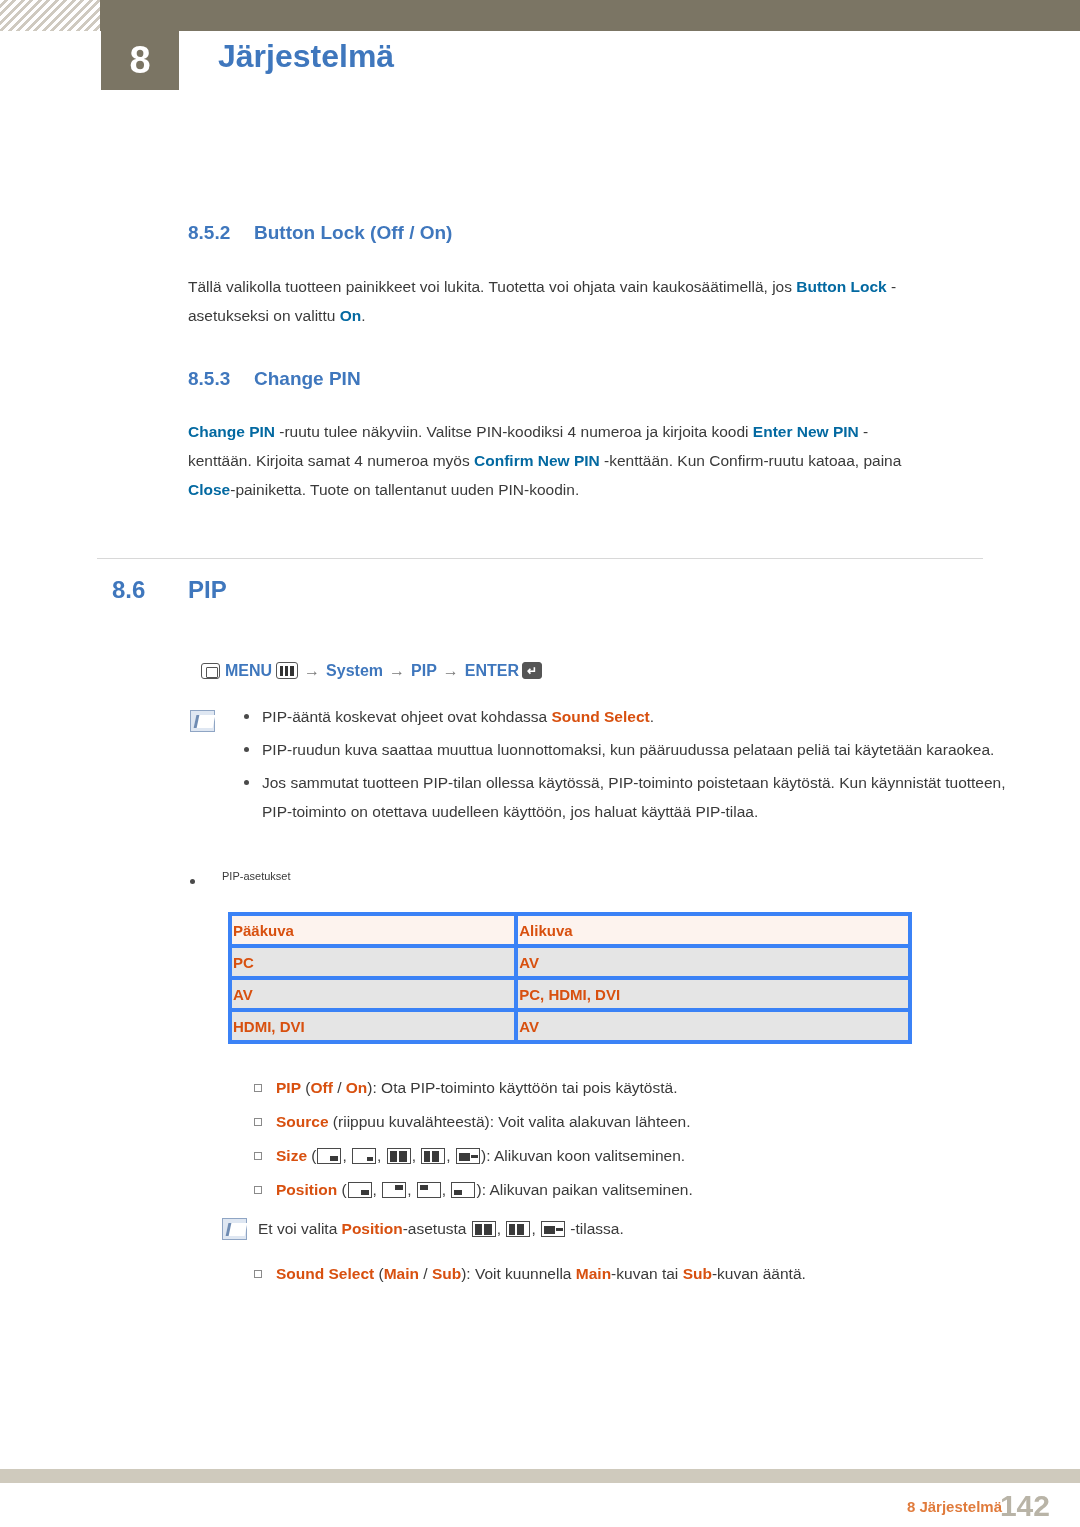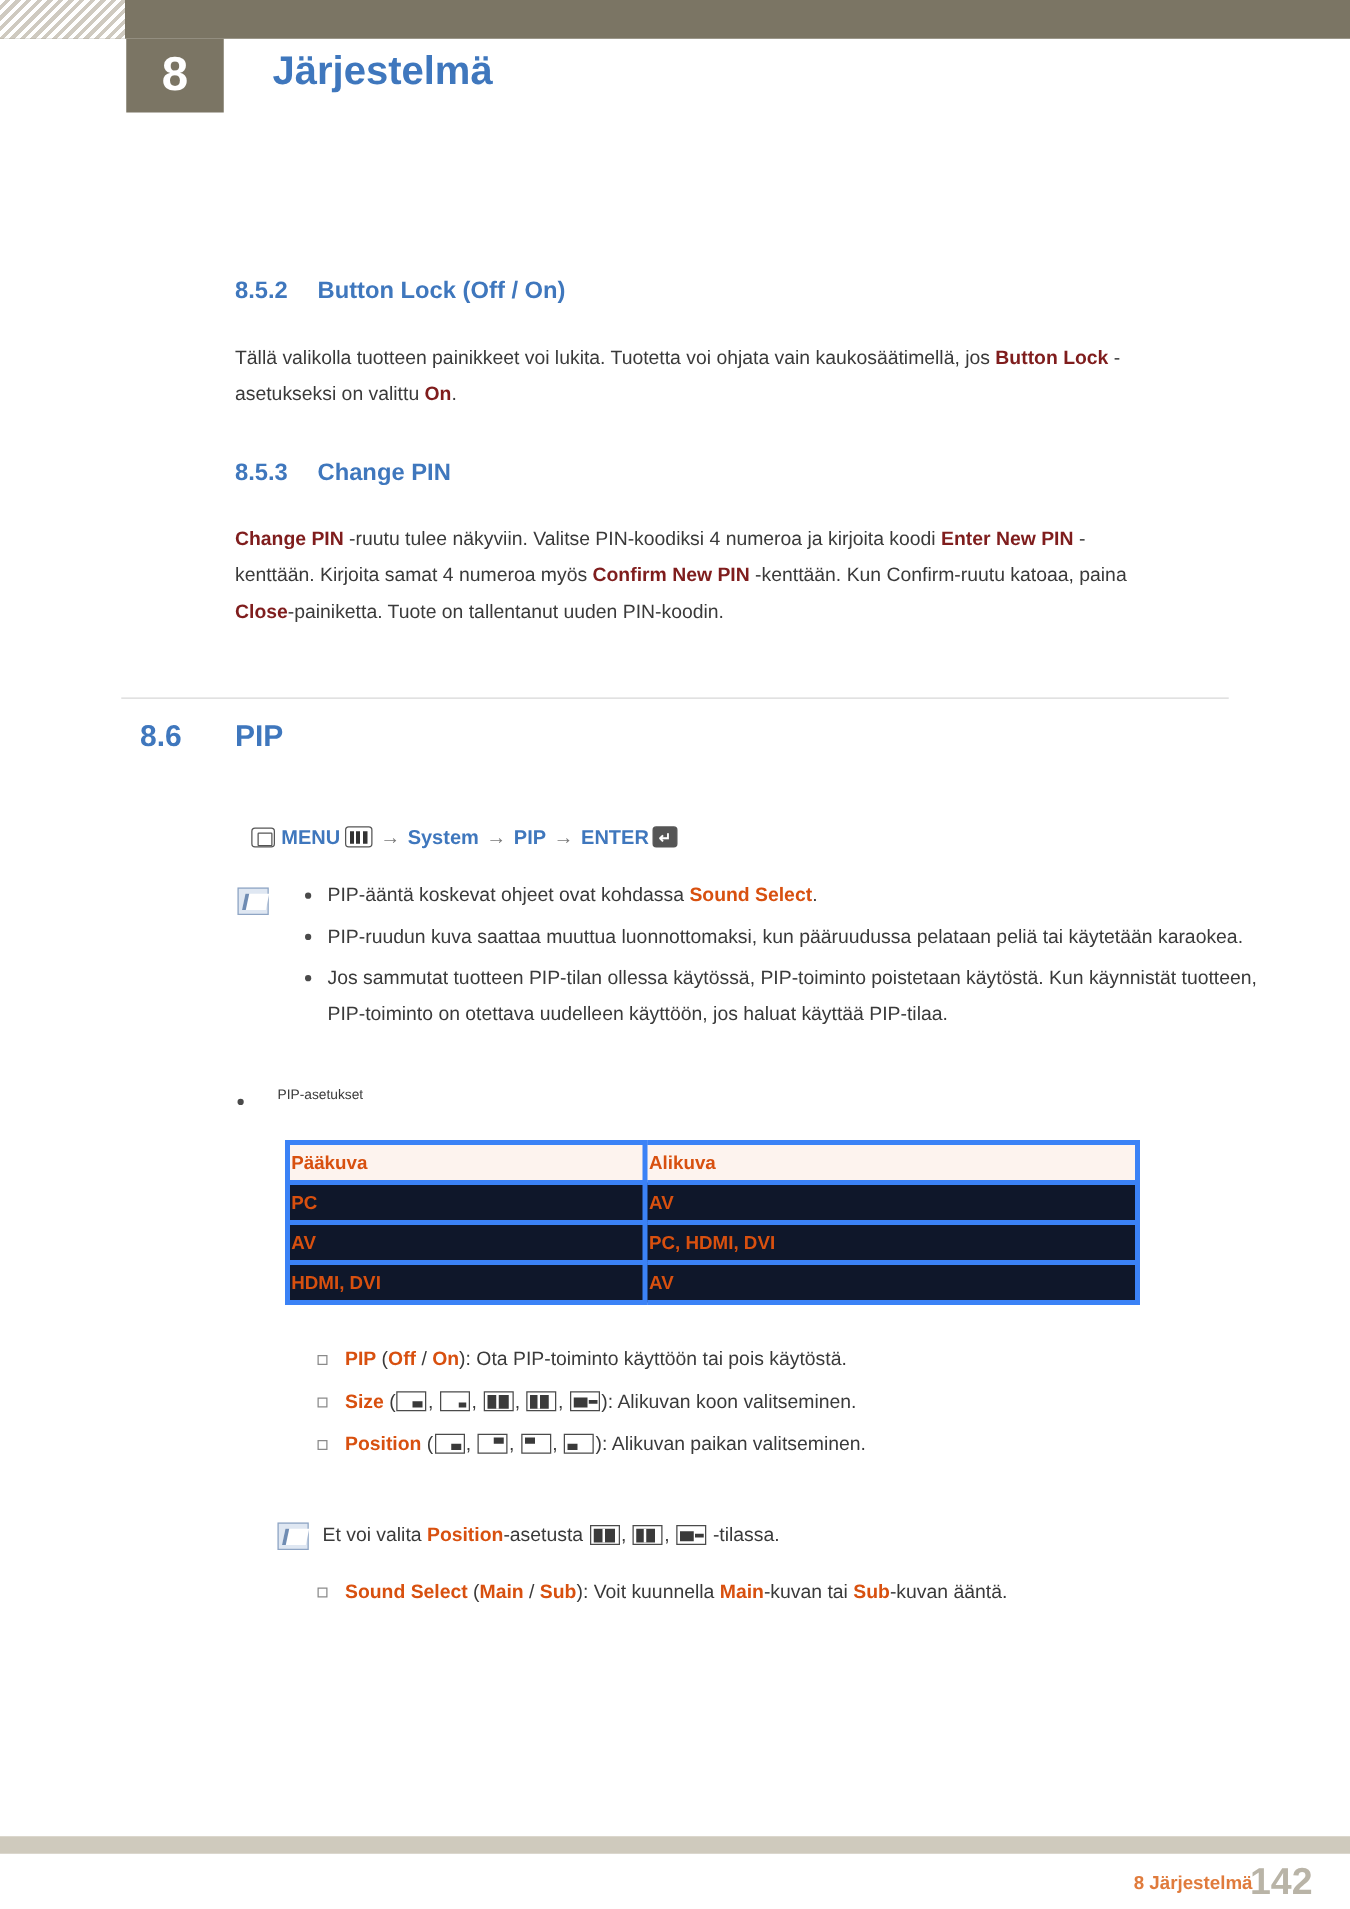--- a/index.html
+++ b/index.html
@@ -73,21 +73,21 @@
     position: absolute;
   }
   .h3 .num { display: inline-block; width: 66px; }
 
   .para {
     position: absolute;
     font-size: 15.5px;
     line-height: 29px;
     color: #3a3a3a;
   }
-  .para b { color: #7f1d1d; font-weight: bold; }
+  .para b { color: #0369a1; font-weight: bold; }
 
   .h2-wrap {
     position: absolute;
     left: 0;
     width: 1080px;
   }
   .h2-rule {
     position: absolute;
     left: 97px;
     width: 886px;
@@ -231,21 +231,21 @@
   table.pip-table td {
     border: 4px solid #3b82f6;
     text-align: left;
     height: 32px;
     font-weight: bold;
     color: #d8500f;
   }
   table.pip-table th {
     background: #fdf3ee;
   }
-  table.pip-table td { background: #0f172a; }
+  table.pip-table td { background: #e5e5e5; }
 
   
   .deflist {
     position: absolute;
     left: 248px;
     width: 800px;
   }
   .defitem {
     position: relative;
     font-size: 15.5px;
@@ -407,20 +407,23 @@
       </tbody>
     </table>
   </div>
 
   <div class="deflist" style="top:962px;">
 
     <div class="defitem">
       <b>PIP</b><span> (</span><b>Off</b><span> / </span><b>On</b><span>)</span><span>: Ota PIP-toiminto käyttöön tai pois käytöstä.</span>
     </div>
 
+    <div class="defitem">
+      <b>Source</b><span> (riippuu kuvalähteestä): Voit valita alakuvan lähteen.</span>
+    </div>
 
     <div class="defitem">
       <b>Size</b><span> (</span><span class="pipicon ps1"><i></i></span><span>, </span><span class="pipicon ps2"><i></i></span><span>, </span><span class="pipicon ps3"><i></i></span><span>, </span><span class="pipicon ps4"><i></i></span><span>, </span><span class="pipicon ps5"><i></i></span><span>): Alikuvan koon valitseminen.</span>
     </div>
 
     <div class="defitem">
       <b>Position</b><span> (</span><span class="pipicon pp1"><i></i></span><span>, </span><span class="pipicon pp2"><i></i></span><span>, </span><span class="pipicon pp3"><i></i></span><span>, </span><span class="pipicon pp4"><i></i></span><span>): Alikuvan paikan valitseminen.</span>
     </div>
   </div>
 

